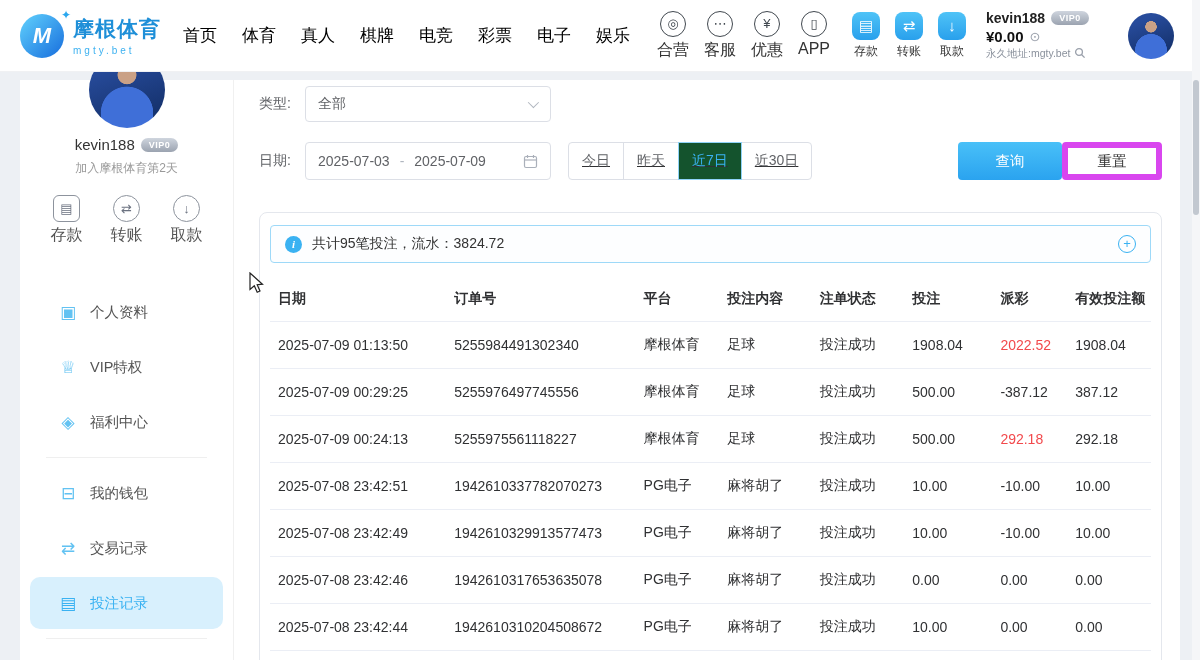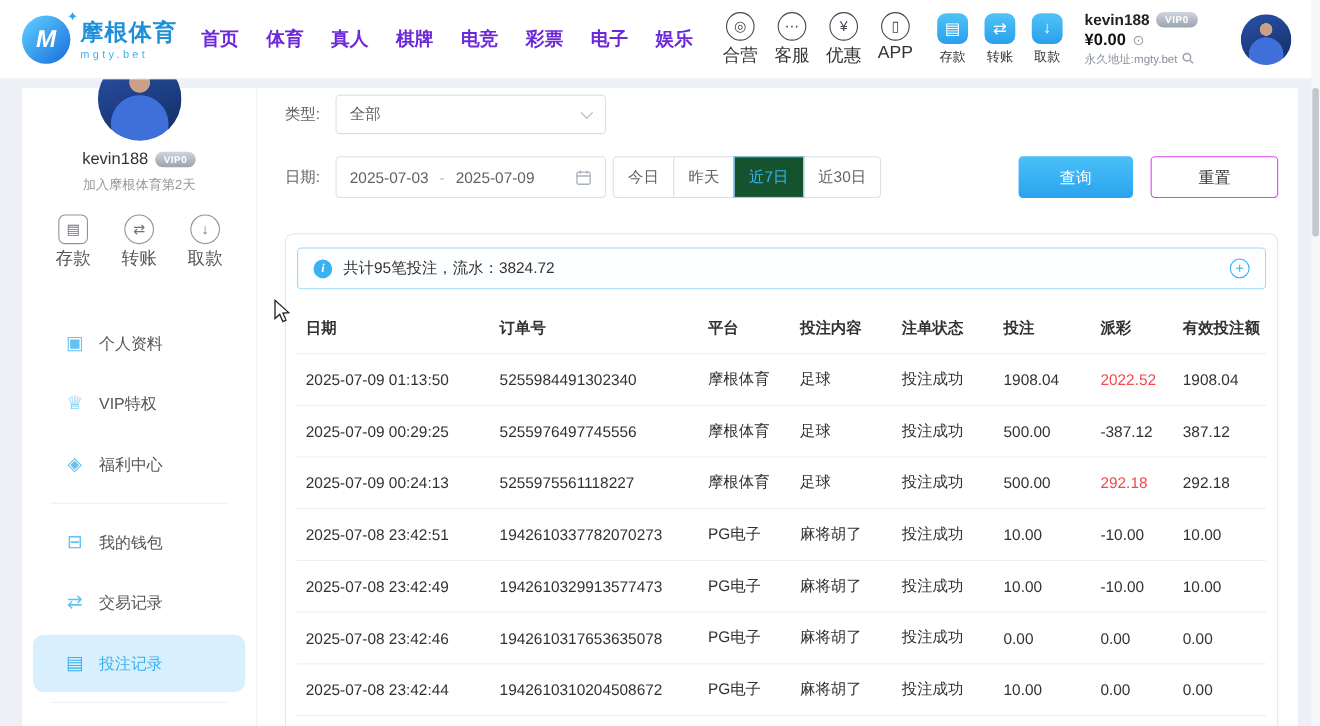--- a/index.html
+++ b/index.html
@@ -10,21 +10,21 @@
   .navbar { position:relative; z-index:20; height:72px; background:#fff; display:flex;
     align-items:center; padding:0 26px 0 20px; border-bottom:1px solid #f0f1f3; }
   .logo { display:flex; align-items:center; gap:9px; cursor:pointer; }
   .logo-badge { position:relative; width:44px; height:44px; border-radius:50%;
     background:linear-gradient(135deg,#5ac8fa 10%,#1e77e0 90%); color:#fff; font-weight:bold;
     font-style:italic; font-size:22px; display:flex; align-items:center; justify-content:center; }
   .spark { position:absolute; top:-6px; right:-7px; font-size:12px; font-style:normal; color:#2aa7ee; }
   .logo-name { font-size:21px; font-weight:bold; color:#1e8fd8; letter-spacing:1px; }
   .logo-domain { font-size:10px; color:#3db1f0; letter-spacing:3px; margin-top:2px; }
   .nav-menu { display:flex; gap:25px; margin-left:22px; }
-  .nav-item { font-size:17px; font-weight:700; color:#6d28d9; cursor:pointer; white-space:nowrap; }
+  .nav-item { font-size:17px; font-weight:400; color:#000000; cursor:pointer; white-space:nowrap; }
   .quick-group { display:flex; gap:15px; margin-left:auto; }
   .quick { display:flex; flex-direction:column; align-items:center; gap:3px; cursor:pointer; }
   .quick-ic { width:26px; height:26px; border:1.6px solid #41484f; border-radius:50%; color:#41484f;
     display:flex; align-items:center; justify-content:center; font-size:13px; }
   .quick-lb { font-size:16px; color:#333; }
   .wallet-group { display:flex; gap:15px; margin-left:22px; }
   .wchip { display:flex; flex-direction:column; align-items:center; gap:3px; cursor:pointer; }
   .wchip-ic { width:28px; height:28px; border-radius:8px; color:#fff; font-size:15px;
     background:linear-gradient(180deg,#4fc3f7,#29a0ec); display:flex; align-items:center; justify-content:center; }
   .wchip-lb { font-size:12px; color:#333; }
@@ -69,31 +69,31 @@
   .f-label { width:40px; font-size:14px; color:#606266; margin-right:6px; flex-shrink:0; }
   .select-box { width:246px; height:36px; border:1px solid #dcdfe6; border-radius:4px;
     display:flex; align-items:center; justify-content:space-between; padding:0 12px;
     font-size:14px; color:#606266; cursor:pointer; background:#fff; }
   .chev { width:8px; height:8px; border-right:1.6px solid #b0b6bf; border-bottom:1.6px solid #b0b6bf;
     transform:rotate(45deg) translateY(-2px); margin-right:2px; }
   .date-box { width:246px; height:38px; border:1px solid #dcdfe6; border-radius:4px; background:#fff;
     display:flex; align-items:center; gap:10px; padding:0 12px; font-size:14px; color:#606266; cursor:pointer; }
   .d-sep { color:#b0b6bf; }
   .cal { margin-left:auto; flex-shrink:0; }
-  .range-group { display:flex; margin-left:6px; }
+  .range-group { display:flex; margin-left:17px;text-decoration:underline; }
   .range-btn { height:38px; padding:0 13px; background:#fff; border:1px solid #dcdfe6;
     font-size:14px; color:#606266; cursor:pointer; margin-left:-1px;
     font-family:"Liberation Sans","DejaVu Sans",sans-serif; }
   .range-btn:first-child { border-radius:4px 0 0 4px; margin-left:0; }
   .range-btn:last-child { border-radius:0 4px 4px 0; }
   .range-btn.active { color:var(--accent); border-color:#8fd3f8; background:#14532d; position:relative; z-index:1; }
   .btn-query { margin-left:auto; width:104px; height:38px; border:none; border-radius:4px;
     background:linear-gradient(180deg,#49c0f8,#2aa3ef); color:#fff; font-size:14.5px; font-weight:500;
     cursor:pointer; font-family:inherit; }
-  .btn-reset { margin-left:16px; width:116px; height:38px; border:1px solid #d946ef; border-radius:4px;
+  .btn-reset { width:100px; height:38px; border:6px solid #d946ef; border-radius:4px;
     background:#fff; color:#333; font-size:14.5px; font-weight:500; cursor:pointer; font-family:inherit; }
 
   .results-card { margin-top:32px; border:1px solid #e4e7ed; border-radius:8px; padding:12px 10px 0; min-height:460px; }
   .info-bar { border:1px solid #9ed9f8; border-radius:4px; height:38px; background:#fdfeff;
     display:flex; align-items:center; gap:10px; padding:0 14px; }
   .info-ic { width:17px; height:17px; border-radius:50%; background:var(--accent); color:#fff;
     font-size:11px; font-weight:bold; font-style:italic; font-family:"Liberation Serif",serif;
     display:flex; align-items:center; justify-content:center; flex-shrink:0; }
   .info-text { font-size:14px; color:#333; }
   .expand-ic { margin-left:auto; width:18px; height:18px; border-radius:50%; border:1.5px solid var(--accent);

